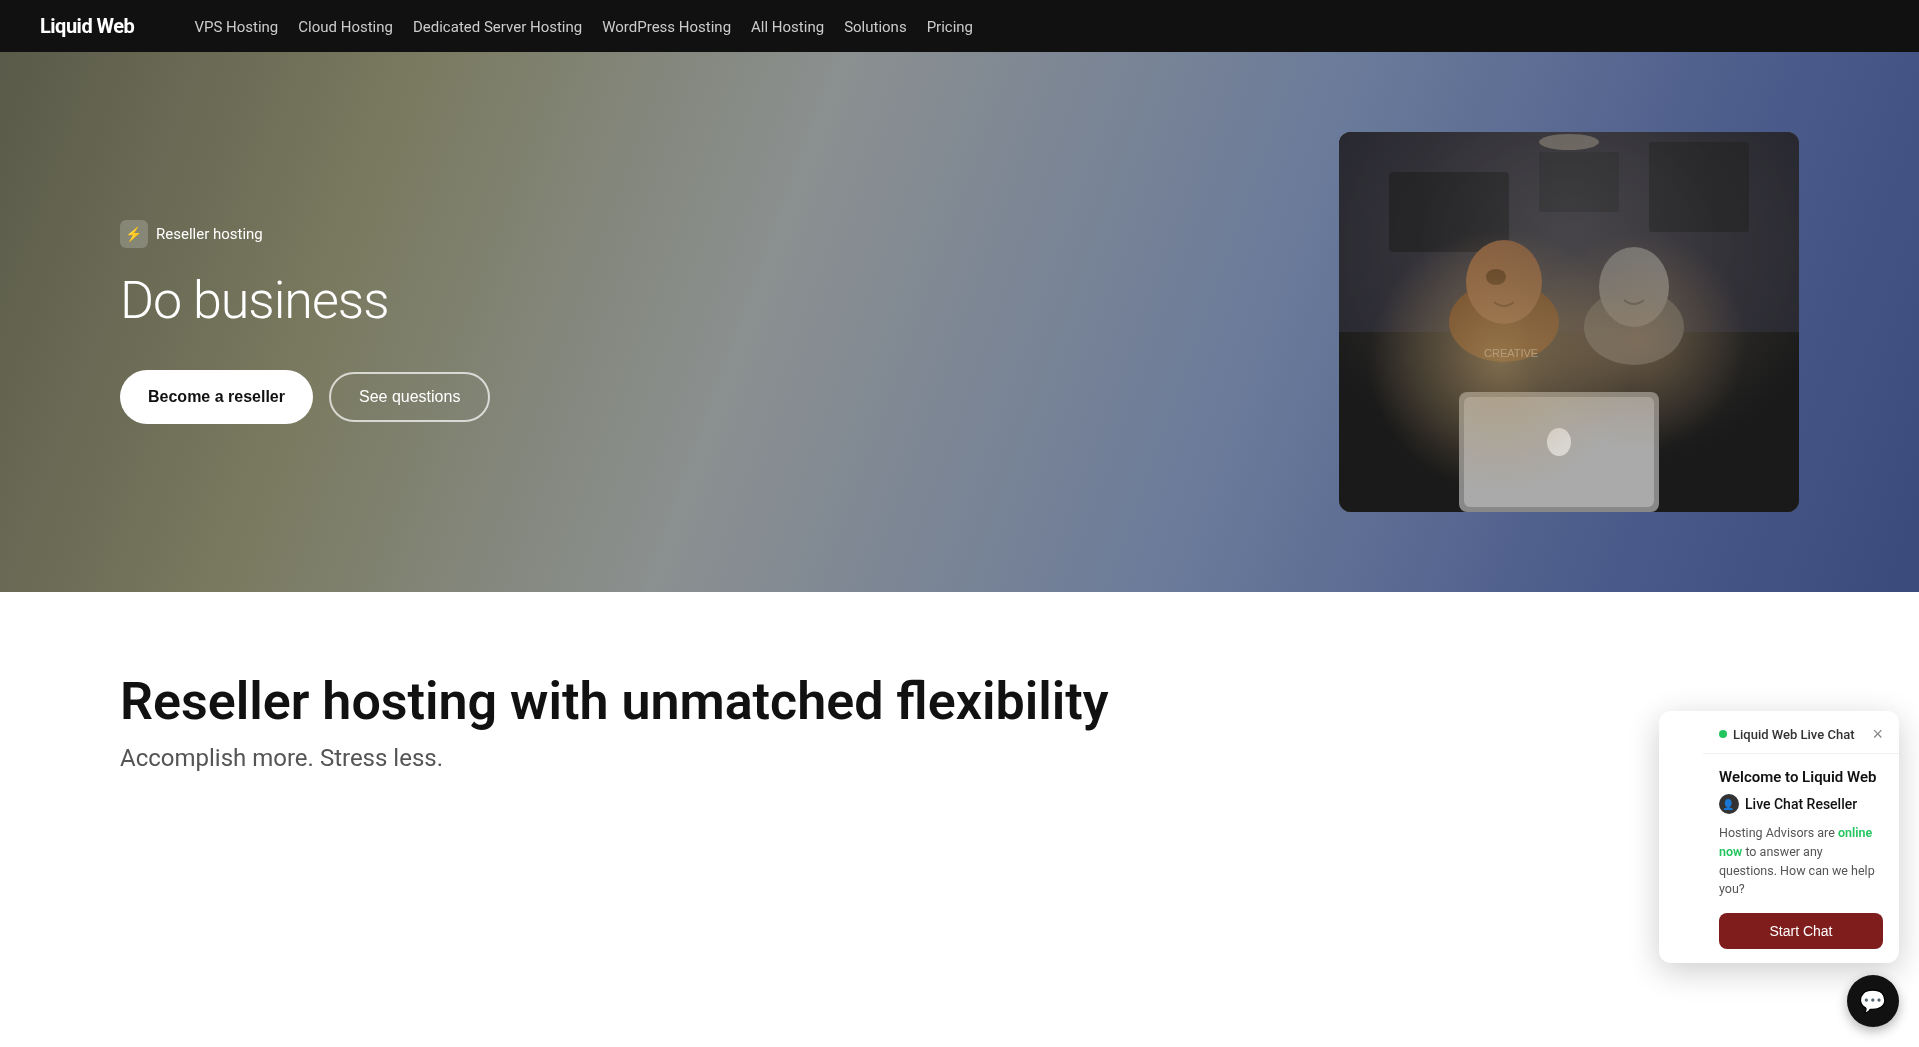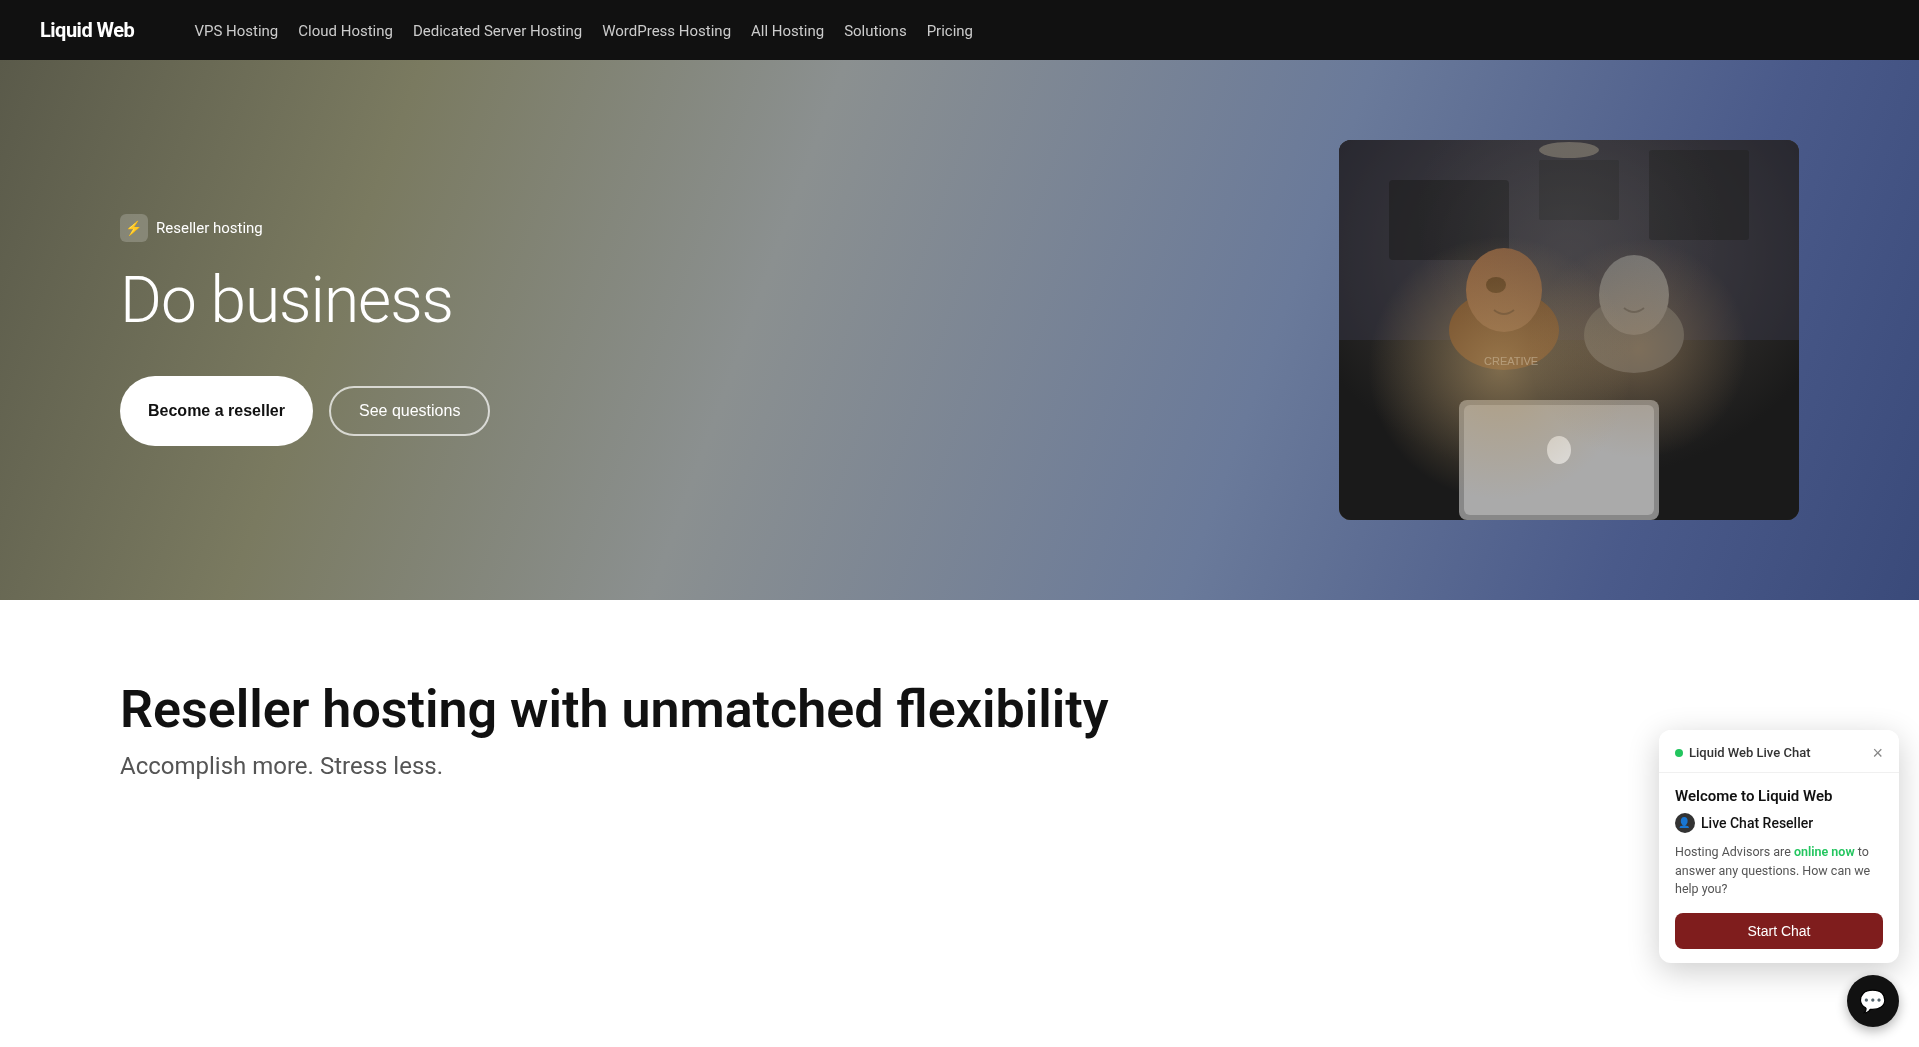--- a/index.html
+++ b/index.html
@@ -1,21 +1,21 @@
 <!DOCTYPE html>
 <html><head>
   <meta charset="utf-8">
   <style>
     * { margin: 0; padding: 0; box-sizing: border-box; }
     body { font-family: -apple-system, BlinkMacSystemFont, 'Segoe UI', Roboto, sans-serif; background: #fff; overflow-x: hidden; }
 
     
     nav {
       background: #111;
-      height: 60px;
+      height: 52px;
       display: flex;
       align-items: center;
       padding: 0 40px;
       position: relative;
       z-index: 10;
     }
     .nav-logo {
       color: #fff;
       font-size: 20px;
       font-weight: 700;
@@ -63,37 +63,37 @@
       width: 28px;
       height: 28px;
       background: rgba(255,255,255,0.2);
       border-radius: 6px;
       display: flex;
       align-items: center;
       justify-content: center;
       font-size: 14px;
     }
     .hero-title {
-      font-size: 64px;
+      font-size: 52px;
       font-weight: 300;
       color: #fff;
       line-height: 1.1;
       margin-bottom: 40px;
       letter-spacing: -1px;
     }
     .hero-buttons {
       display: flex;
       gap: 16px;
       align-items: center;
     }
     .btn-primary {
       background: #fff;
       color: #111;
       border: none;
-      padding: 26px 28px;
+      padding: 18px 28px;
       border-radius: 50px;
       font-size: 16px;
       font-weight: 600;
       cursor: pointer;
       white-space: nowrap;
     }
     .btn-secondary {
       background: transparent;
       color: #fff;
       border: 2px solid rgba(255,255,255,0.7);
@@ -156,20 +156,21 @@
       right: 20px;
       z-index: 1000;
     }
     .chat-popup {
       background: #fff;
       border-radius: 12px;
       box-shadow: 0 8px 32px rgba(0,0,0,0.2);
       width: 240px;
       overflow: hidden;
       margin-bottom: 12px;
+      padding-left: 44px;
     }
     .chat-popup-header {
       background: #fff;
       padding: 14px 16px 0;
       display: flex;
       align-items: center;
       justify-content: space-between;
       border-bottom: 1px solid #f0f0f0;
       padding-bottom: 10px;
     }

